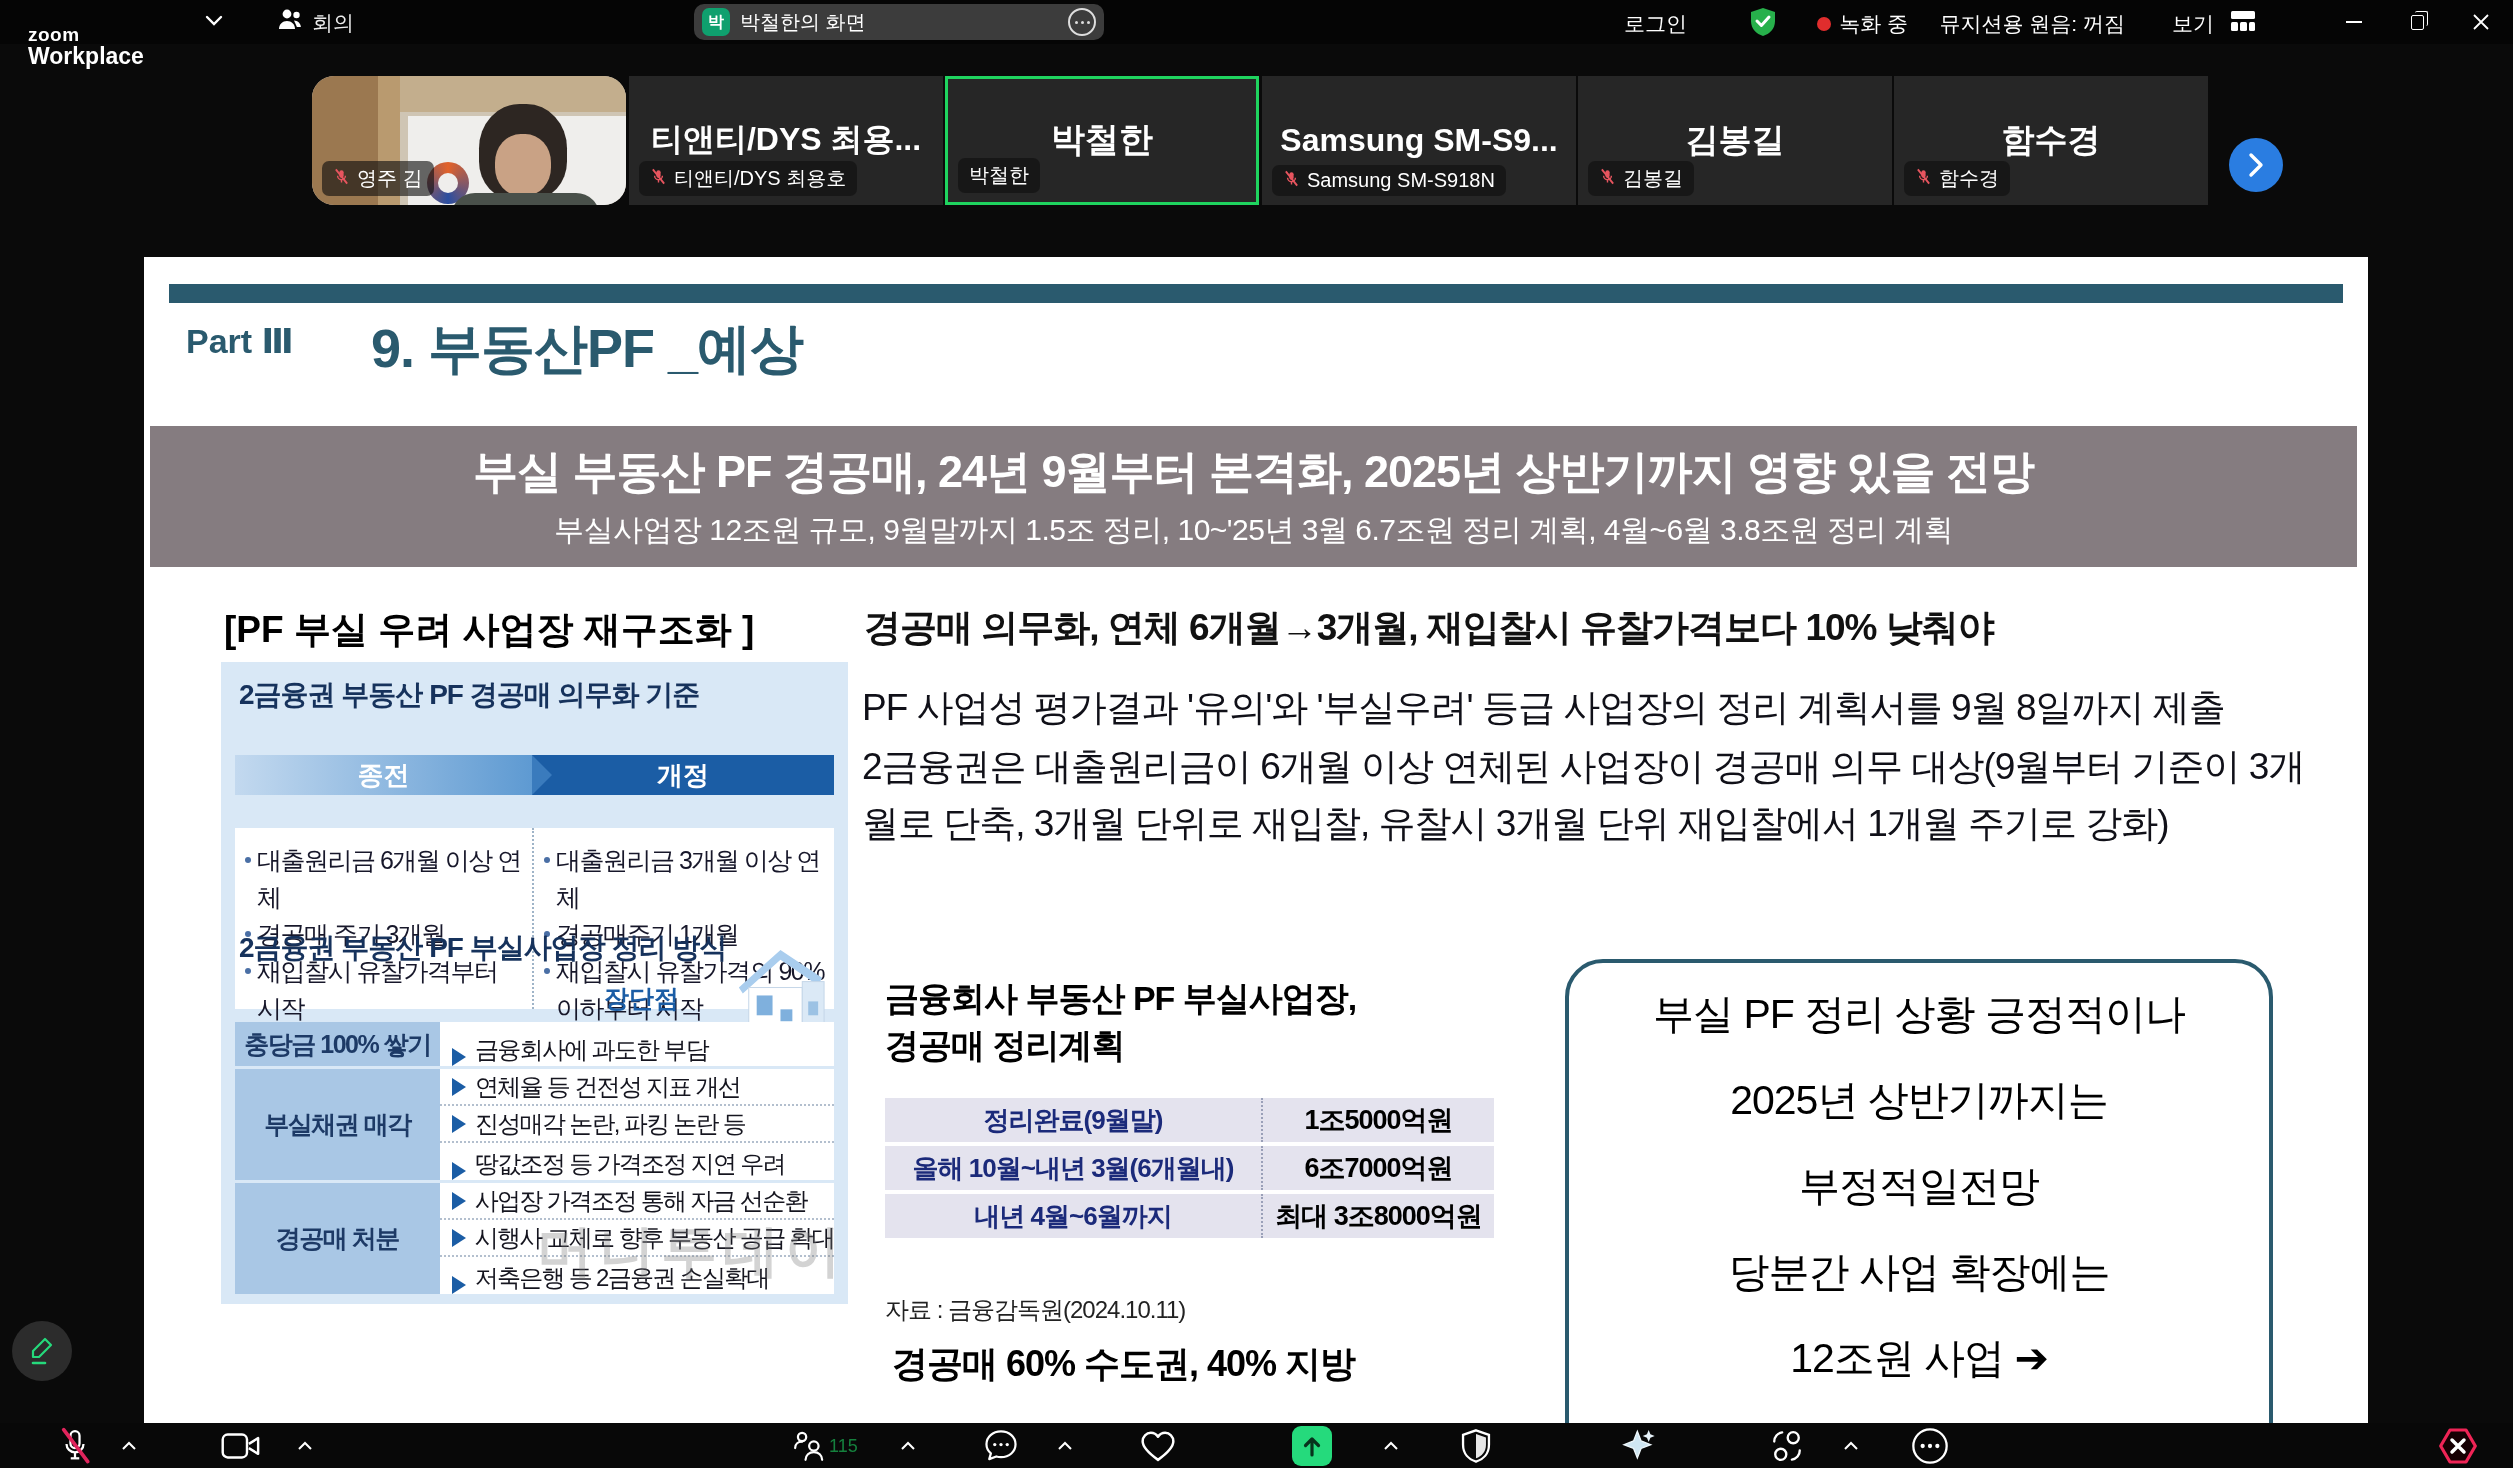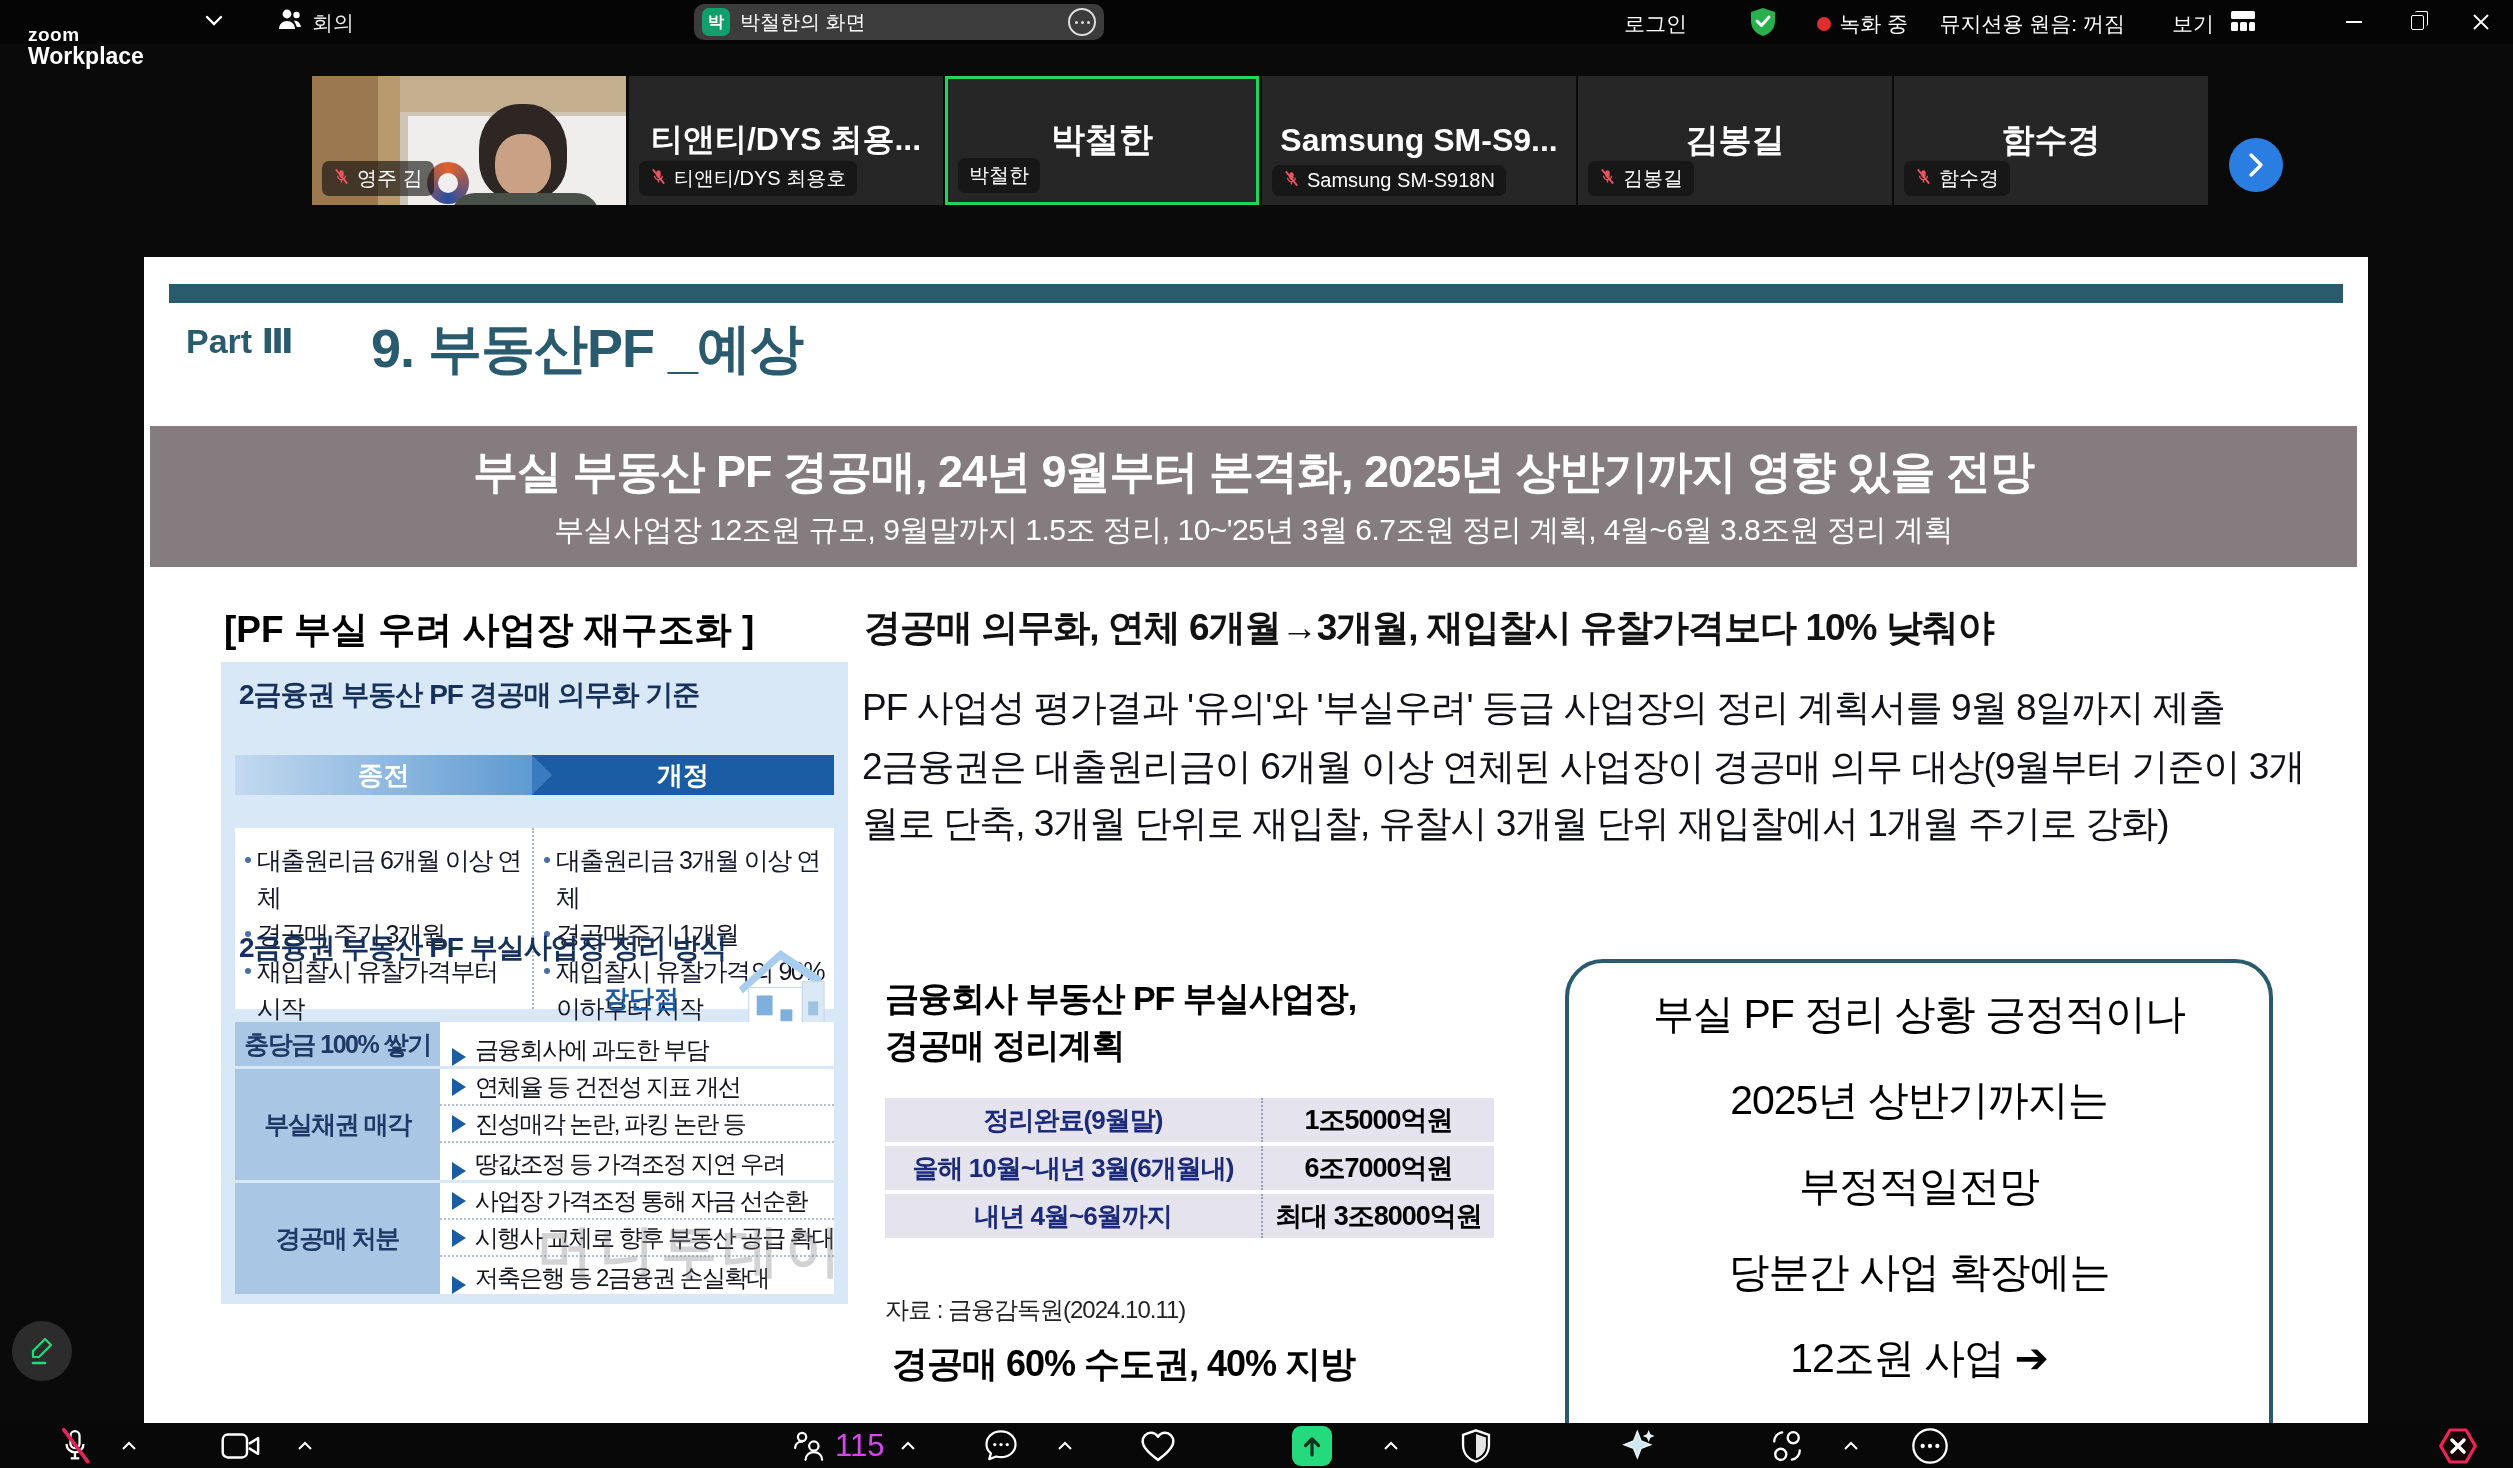--- a/index.html
+++ b/index.html
@@ -105,21 +105,21 @@
   .rbox{position:absolute;left:1421px;top:702px;width:708px;height:557px;border:4px solid #2a5a6e;border-radius:38px;background:#fff;text-align:center;padding-top:24px;}
   .rbox .rl{font-size:41px;color:#000;margin-bottom:31px;letter-spacing:-1px;}
 
   
   .pencil{position:absolute;left:12px;top:1321px;width:60px;height:60px;border-radius:50%;background:#2c2c2c;display:flex;align-items:center;justify-content:center;}
 
   
   .toolbar{position:absolute;left:0;top:1423px;width:2513px;height:46px;background:#080808;}
   .tbi{position:absolute;top:50%;transform:translateY(-50%);display:flex;align-items:center;}
   .chev{color:#fff;font-size:15px;}
-  .count{color:#d946ef;font-size:31px;margin-left:8px;}
+  .count{color:#15803d;font-size:18px;margin-left:2px;}
   .sharebtn{position:absolute;left:1292px;top:3px;width:40px;height:40px;border-radius:9px;background:#25da7c;display:flex;align-items:center;justify-content:center;}
 </style>
 </head>
 <body>
 
 <div class="app">
 
   <header class="titlebar">
     <div class="logo">
       <span class="z1">zoom</span>
@@ -179,21 +179,21 @@
       </span>
     <span class="winbtn win-close">
       <svg width="18" height="18" viewBox="0 0 18 18">
           <path d="M2 2 L16 16 M16 2 L2 16" stroke="#fff" stroke-width="1.8"></path>
         </svg>
     </span>
   </header>
 
   <div class="strip">
 
-    <div class="tile" style="left:312px;">
+    <div class="tile" style="left:312px;border-radius:22px;">
       <div class="vid">
         <div class="wood"></div>
           <div class="wood2"></div>
           <div class="beam"></div>
           <div class="board"></div>
         <div class="blogo"></div>
           <div class="hair"></div>
           <div class="face"></div>
           <div class="body"></div>
       </div>

